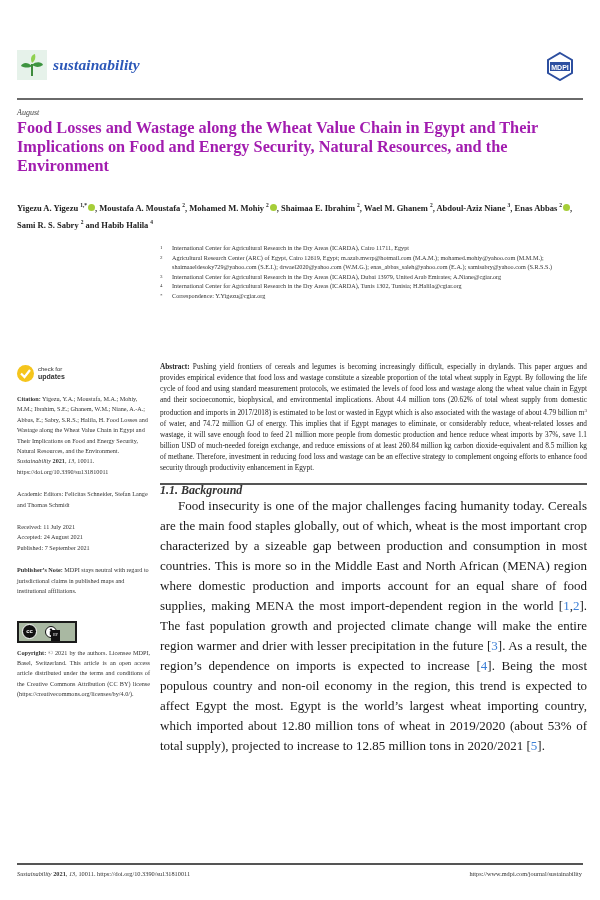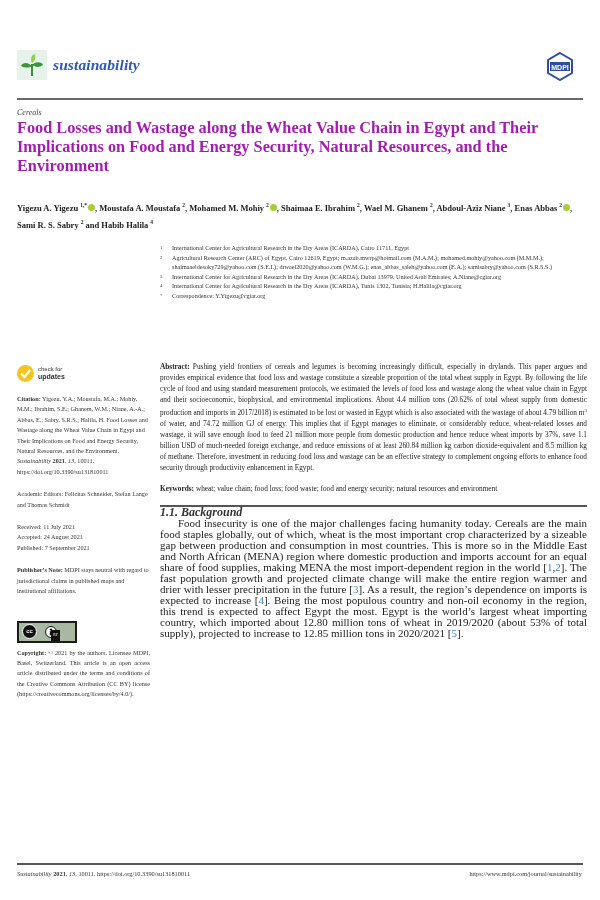--- a/index.html
+++ b/index.html
@@ -39,21 +39,21 @@
   .by-circle { width: 12px; height: 12px; border-radius: 50%; background: #fff; border: 1.5px solid #111; display: flex; align-items: center; justify-content: center; }
   .by-label { position: absolute; right: 15px; bottom: 0px; font-size: 3.5px; color: #fff; background: #111; padding: 0 2px; }
   .copyright { margin-top: 5px; text-align: justify; }
 
   .main { position: absolute; left: 160px; top: 362px; width: 427px; font-size: 7.3px; line-height: 10.9px; color: #222; }
   .abstract { text-align: justify; }
   .keywords { margin-top: 11px; text-align: justify; }
   .main-rule { margin-top: 10px; height: 1.5px; background: #555; }
   .section-h { margin-top: 16px; font-weight: bold; font-size: 8.2px; line-height: 11px; color: #111; }
   .subsection-h { font-style: italic; font-size: 12px; line-height: 11px; color: #333; }
-  .body-text { font-size: 11px; line-height: 11px; text-align: justify; text-indent: 18px; color: #1a1a1a; }
+  .body-text { font-size: 13px; line-height: 20px; text-align: justify; text-indent: 18px; color: #1a1a1a; }
   .ref { color: #3b7fd6; }
 
   .footer-rule { position: absolute; left: 17px; top: 863px; width: 566px; height: 1.5px; background: #555; }
   .footer-left { position: absolute; left: 17px; top: 870px; font-size: 6.3px; color: #333; }
   .footer-right { position: absolute; right: 18px; top: 870px; font-size: 6.3px; color: #333; }
 </style>
 </head>
 <body>
 
 <div class="header">
@@ -71,21 +71,21 @@
   <div class="mdpi-logo">
     <svg width="30" height="30" viewBox="0 0 30 30">
       <path d="M15 2 L27 9 L27 22 L15 29 L3 22 L3 9 Z" fill="none" stroke="#2d4fa0" stroke-width="2"></path>
       <rect x="5" y="11" width="20" height="9" fill="#2d4fa0"></rect>
       <text x="15" y="18.5" font-family="Liberation Sans, sans-serif" font-size="7" font-weight="bold" fill="#fff" text-anchor="middle">MDPI</text>
     </svg>
   </div>
 </div>
 <div class="header-rule"></div>
 
-<div class="article-type">Cereals</div>
+<div class="article-type">August</div>
 <h1 class="title">Food Losses and Wastage along the Wheat Value Chain in Egypt and Their Implications on Food and Energy Security, Natural Resources, and the Environment</h1>
 
 <div class="authors" id="authors"><span>Yigezu A. Yigezu</span><sup style="margin-left: 2px;">1,*</sup><span class="orcid"></span><span>, </span><span>Moustafa A. Moustafa</span><sup style="margin-left: 2px;">2</sup><span>, </span><span>Mohamed M. Mohiy</span><sup style="margin-left: 2px;">2</sup><span class="orcid"></span><span>, </span><span>Shaimaa E. Ibrahim</span><sup style="margin-left: 2px;">2</sup><span>, </span><span>Wael M. Ghanem</span><sup style="margin-left: 2px;">2</sup><span>, </span><span>Abdoul-Aziz Niane</span><sup style="margin-left: 2px;">3</sup><span>, </span><span>Enas Abbas</span><sup style="margin-left: 2px;">2</sup><span class="orcid"></span><span>, </span><span>Sami R. S. Sabry</span><sup style="margin-left: 2px;">2</sup><span> and </span><span>Habib Halila</span><sup style="margin-left: 2px;">4</sup><span></span></div>
 
 <div class="affils" id="affils">
     <div class="affil">
       <span class="affil-mark">1</span>
       <span class="affil-text">International Center for Agricultural Research in the Dry Areas (ICARDA), Cairo 11711, Egypt</span>
     </div>
     <div class="affil">
@@ -149,23 +149,20 @@
   <div class="copyright">
     <b>Copyright:</b><span> © 2021 by the authors. Licensee MDPI, Basel, Switzerland. This article is an open access article distributed under the terms and conditions of the Creative Commons Attribution (CC BY) license (https://creativecommons.org/licenses/by/4.0/).</span>
   </div>
 </div>
 
 <div class="main">
   <p class="abstract">
     <b>Abstract:</b><span> Pushing yield frontiers of cereals and legumes is becoming increasingly difficult, especially in drylands. This paper argues and provides empirical evidence that food loss and wastage constitute a sizeable proportion of the total wheat supply in Egypt. By following the life cycle of food and using standard measurement protocols, we estimated the levels of food loss and wastage along the wheat value chain in Egypt and their socioeconomic, biophysical, and environmental implications. About 4.4 million tons (20.62% of total wheat supply from domestic production and imports in 2017/2018) is estimated to be lost or wasted in Egypt which is also associated with the wastage of about 4.79 billion m</span><sup style="font-size:5px">3</sup><span> of water, and 74.72 million GJ of energy. This implies that if Egypt manages to eliminate, or considerably reduce, wheat-related losses and wastage, it will save enough food to feed 21 million more people from domestic production and hence reduce wheat imports by 37%, save 1.1 billion USD of much-needed foreign exchange, and reduce emissions of at least 260.84 million kg carbon dioxide-equivalent and 8.5 million kg of methane. Therefore, investment in reducing food loss and wastage can be an effective strategy to complement ongoing efforts to enhance food security through productivity enhancement in Egypt.</span>
   </p>
 
-  <p class="keywords">
-    <b>Keywords:</b><span> wheat; value chain; food loss; food waste; food and energy security; natural resources and environment</span>
-  </p>
 
   <div class="main-rule"></div>
 
   <h3 class="subsection-h">1.1. Background</h3>
   <p class="body-text"><span>Food insecurity is one of the major challenges facing humanity today. Cereals are the main food staples globally, out of which, wheat is the most important crop characterized by a sizeable gap between production and consumption in most countries. This is more so in the Middle East and North African (MENA) region where domestic production and imports account for an equal share of food supplies, making MENA the most import-dependent region in the world [</span><a class="ref">1</a><span>,</span><a class="ref">2</a><span>]. The fast population growth and projected climate change will make the entire region warmer and drier with lesser precipitation in the future [</span><a class="ref">3</a><span>]. As a result, the region’s dependence on imports is expected to increase [</span><a class="ref">4</a><span>]. Being the most populous country and non-oil economy in the region, this trend is expected to affect Egypt the most. Egypt is the world’s largest wheat importing country, which imported about 12.80 million tons of wheat in 2019/2020 (about 53% of total supply), projected to increase to 12.85 million tons in 2020/2021 [</span><a class="ref">5</a><span>].</span></p>
 </div>
 
 <div class="footer-rule"></div>
 <div class="footer-left">
   <i>Sustainability</i><b> 2021</b><i>, 13</i><span>, 10011. https://doi.org/10.3390/su131810011</span>

